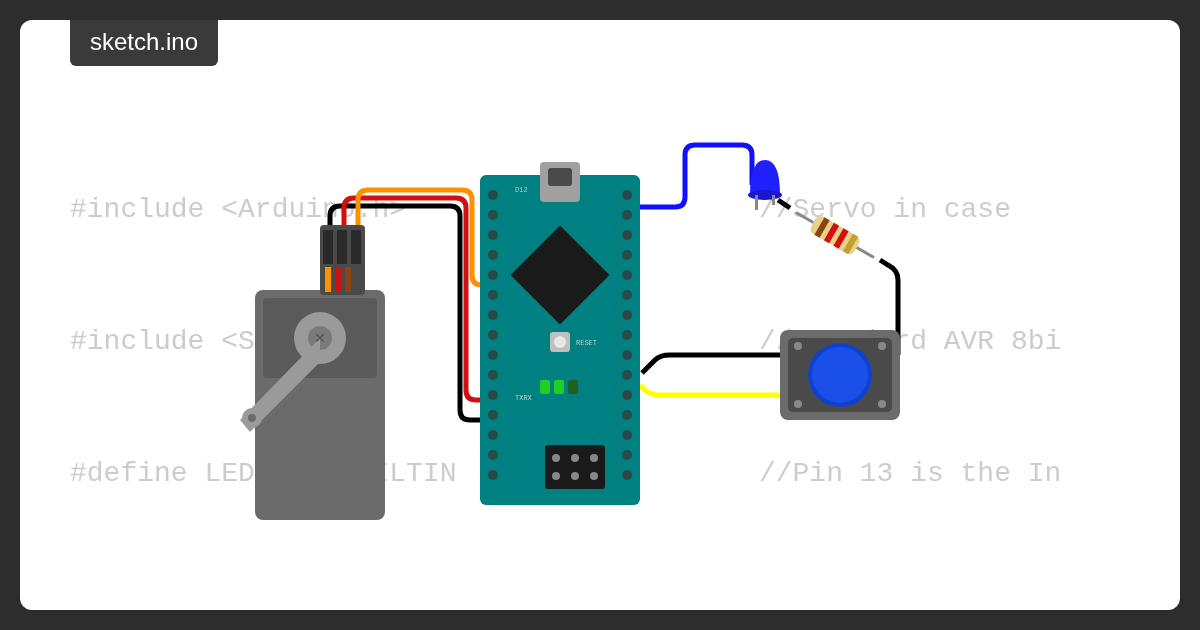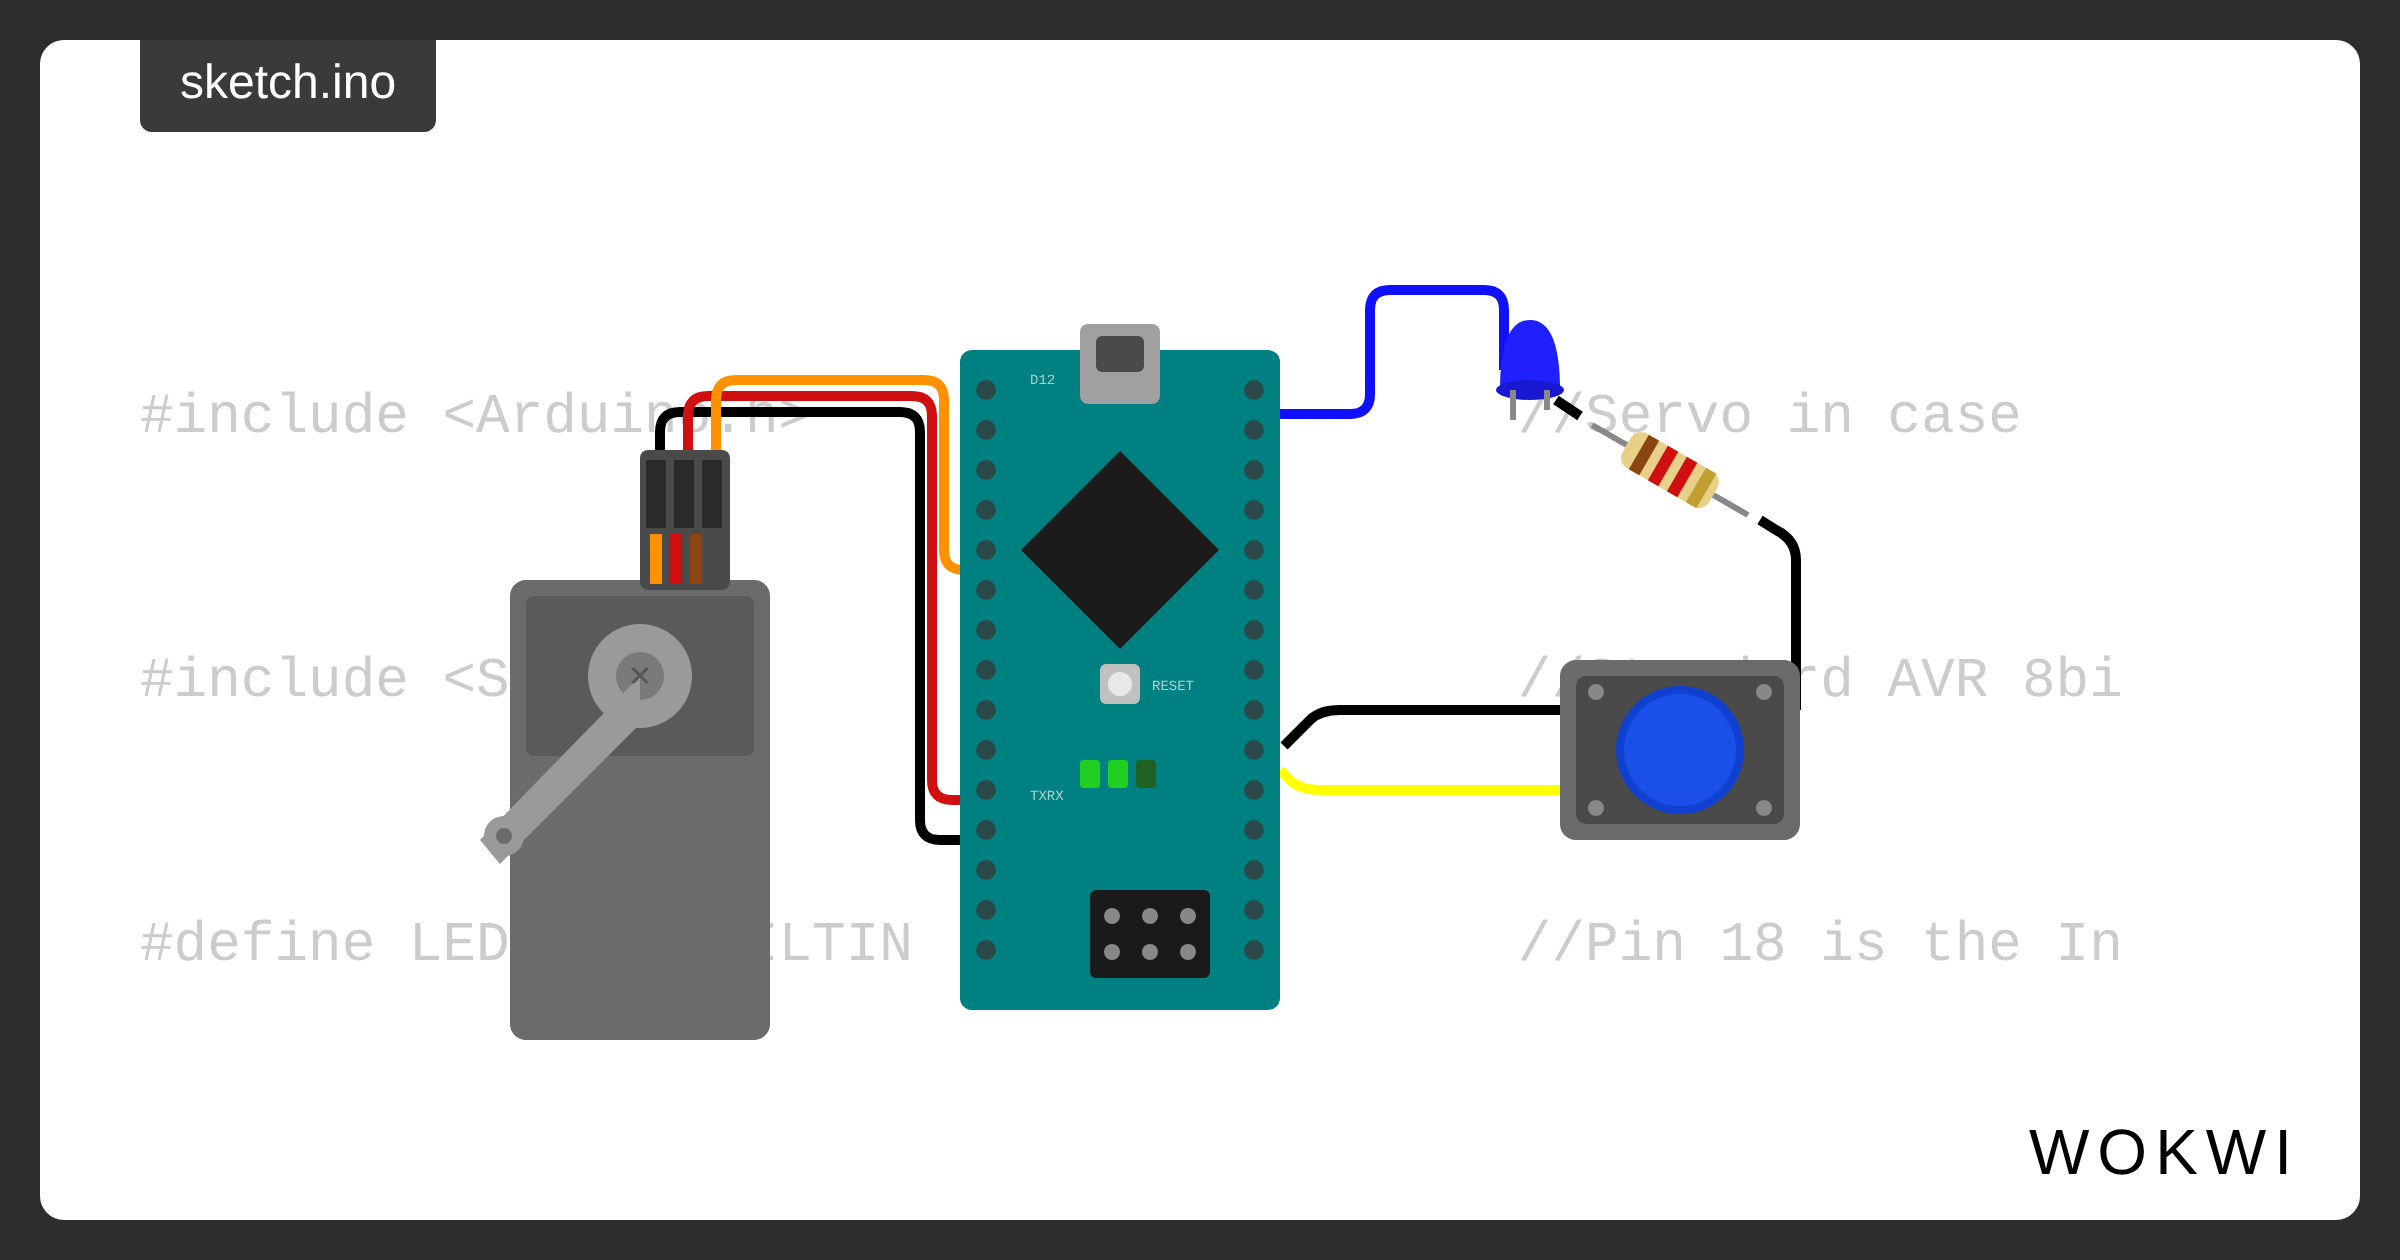--- a/index.html
+++ b/index.html
@@ -67,21 +67,21 @@
 <body>
 
 <div class="outer-frame">
   <div class="tab">
     <span>sketch.ino</span>
   </div>
 
   <div class="code-area">
     <span class="code-line"><span>#include &lt;Arduino.h&gt;</span>                     <span>//Servo in case</span></span>
     <span class="code-line"><span>#include &lt;Servo.h&gt;</span>                       <span>//Standard AVR 8bi</span></span>
-    <span class="code-line"><span>#define LED LED_BUILTIN</span>                  <span>//Pin 18 is the In</span></span>
+    <span class="code-line"><span>#define LED LED_BUILTIN</span>                  <span>//Pin 13 is the In</span></span>
     
     
     
     
     
   </div>
 
   <svg class="circuit" viewBox="0 0 1160 550">
 
     <path d="M 310 125 L 310 116 Q 310 106 320 106 L 430 106 Q 440 106 440 116 L 440 310 Q 440 320 450 320 L 460 320" stroke="#000" stroke-width="5" fill="none"></path>
@@ -206,16 +206,13 @@
       <rect x="768" y="238" width="104" height="74" rx="5" fill="#4a4a4a"></rect>
       <circle cx="820" cy="275" r="32" fill="#1040d0"></circle>
       <circle cx="820" cy="275" r="28" fill="#1a50e8"></circle>
       <circle cx="778" cy="246" r="4" fill="#888"></circle>
       <circle cx="862" cy="246" r="4" fill="#888"></circle>
       <circle cx="778" cy="304" r="4" fill="#888"></circle>
       <circle cx="862" cy="304" r="4" fill="#888"></circle>
     </g>
   </svg>
 
-  <div class="brand">
-    <span>WOKWI</span>
-  </div>
 </div>
 
 </body></html>

